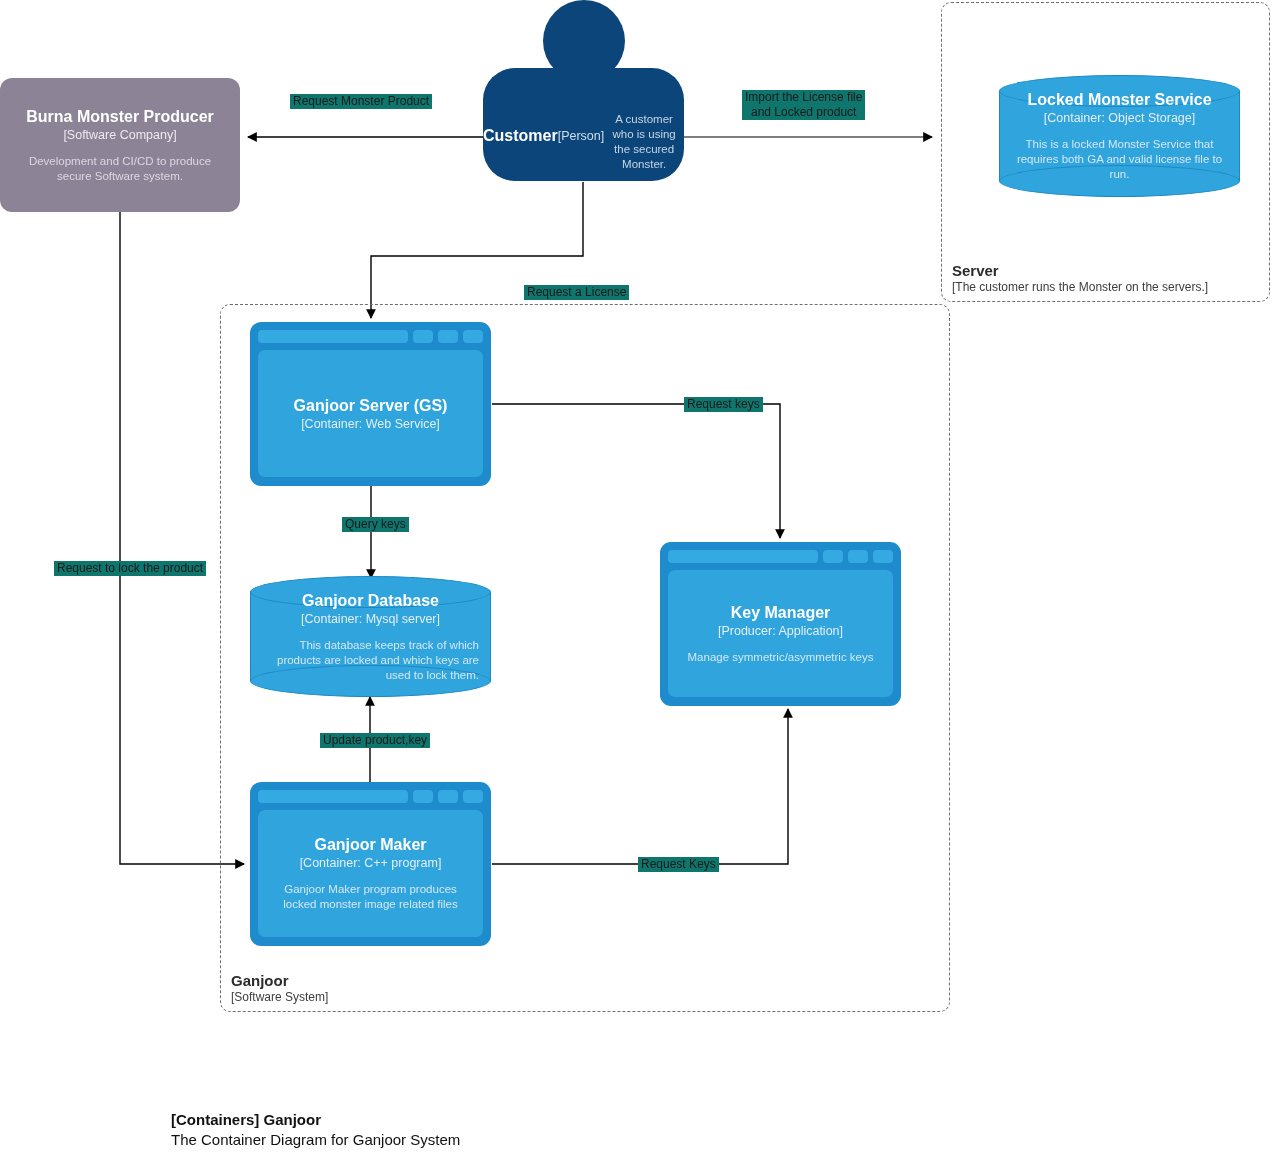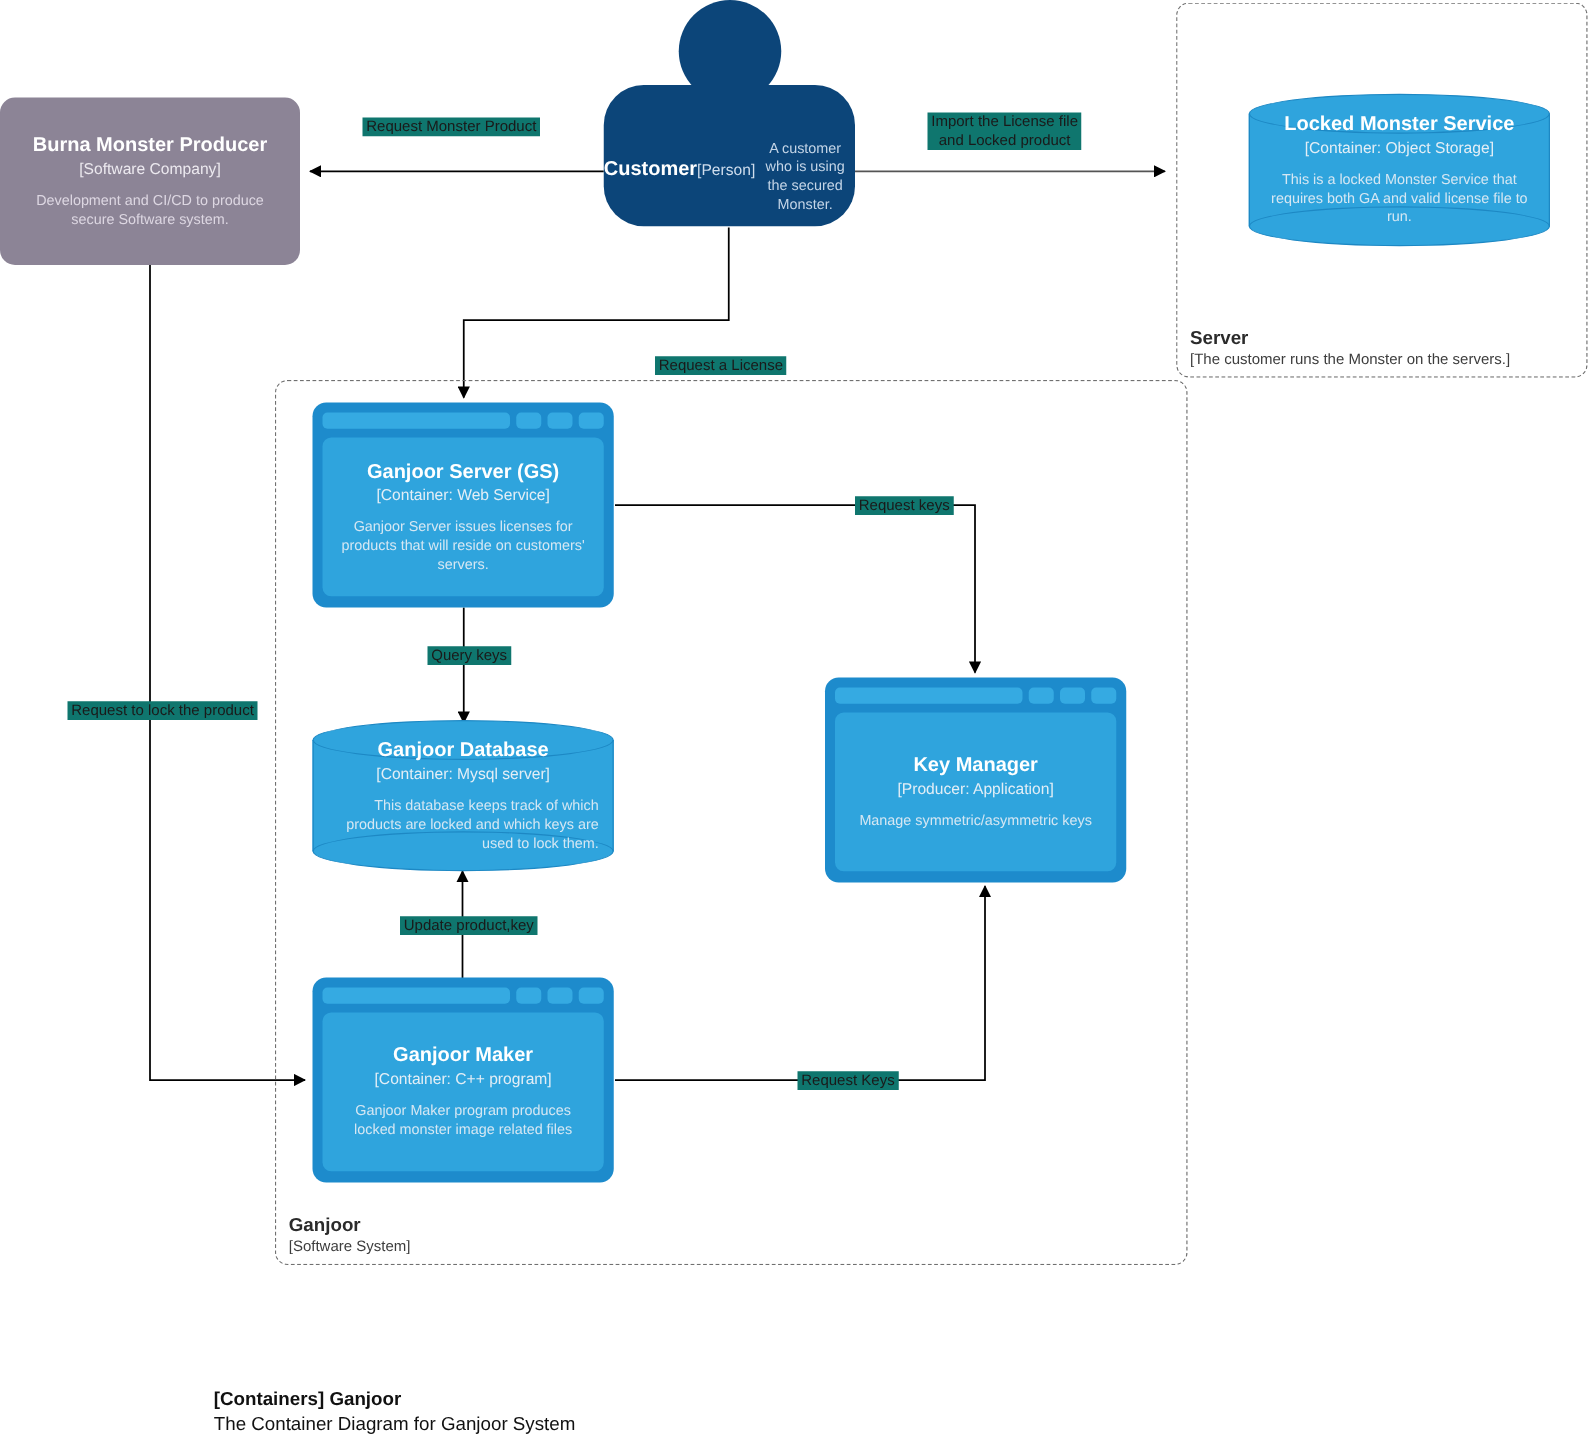--- a/index.html
+++ b/index.html
@@ -328,21 +328,20 @@
   <div class="win" style="left:250px; top:322px; width:241px; height:164px;">
     <div class="win-bar">
       <div class="tab-long"></div>
       <div class="dot"></div>
       <div class="dot"></div>
       <div class="dot"></div>
     </div>
     <div class="win-body">
       <div class="n-title">Ganjoor Server (GS)</div>
       <div class="n-type">[Container: Web Service]</div>
-      <div class="n-desc" style="max-width:238px;">Ganjoor Server issues licenses for products that will reside on customers' servers.</div>
     </div>
   </div>
 
   <div class="cyl" style="left:250px; top:576px; width:241px; height:121px;">
     <div class="cyl-body"></div>
     <div class="cyl-bottom"></div>
     <div class="cyl-top"></div>
     <div class="cyl-text">
       <div class="n-title">Ganjoor Database</div>
       <div class="n-type">[Container: Mysql server]</div>

